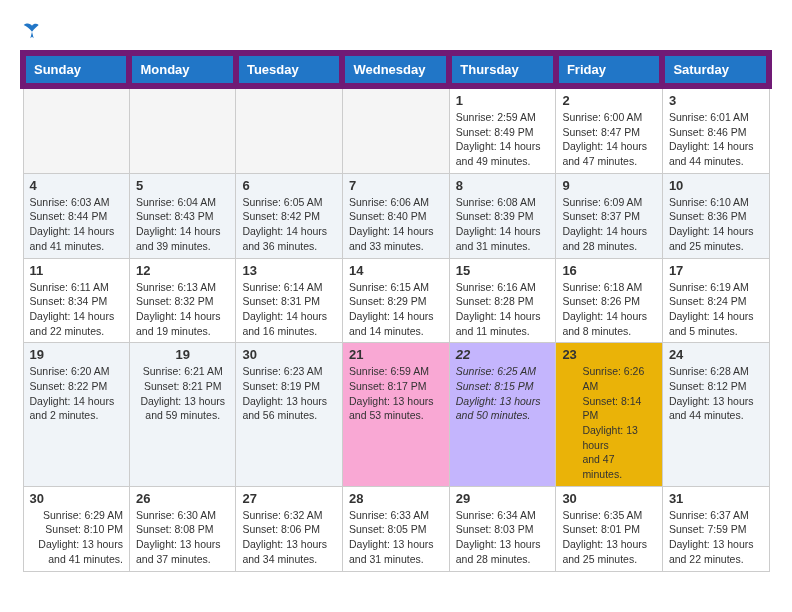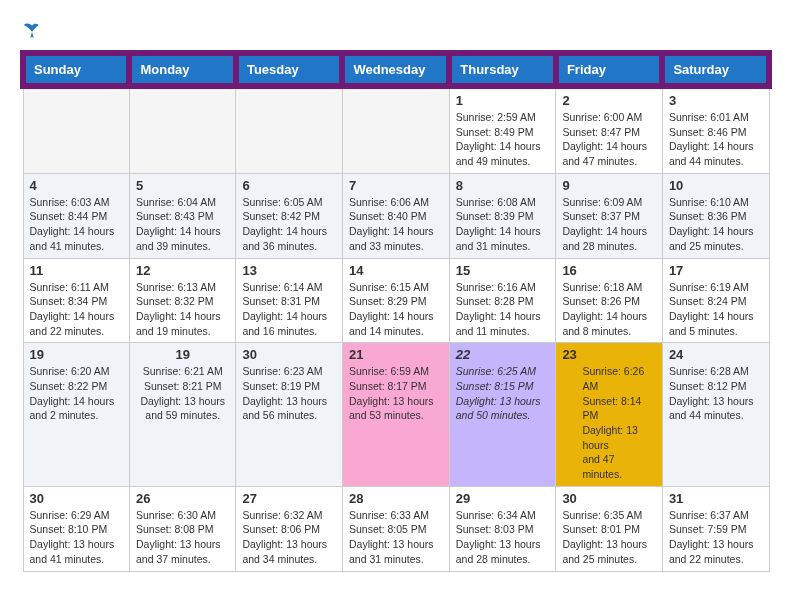--- a/index.html
+++ b/index.html
@@ -304,21 +304,21 @@
           <span class="day-number">24</span>
           <div class="day-info" style="white-space: pre-line;">Sunrise: 6:28 AM
 Sunset: 8:12 PM
 Daylight: 13 hours
 and 44 minutes.</div>
         </td>
       </tr>
       <tr>
         <td>
           <span class="day-number">30</span>
-          <div class="day-info" style="white-space: pre-line;">Sunrise: 6:29 AM
+          <div class="day-info" style="white-space: pre-line; text-align: right;">Sunrise: 6:29 AM
 Sunset: 8:10 PM
 Daylight: 13 hours
 and 41 minutes.</div>
         </td>
         <td>
           <span class="day-number">26</span>
           <div class="day-info" style="white-space: pre-line;">Sunrise: 6:30 AM
 Sunset: 8:08 PM
 Daylight: 13 hours
 and 37 minutes.</div>

